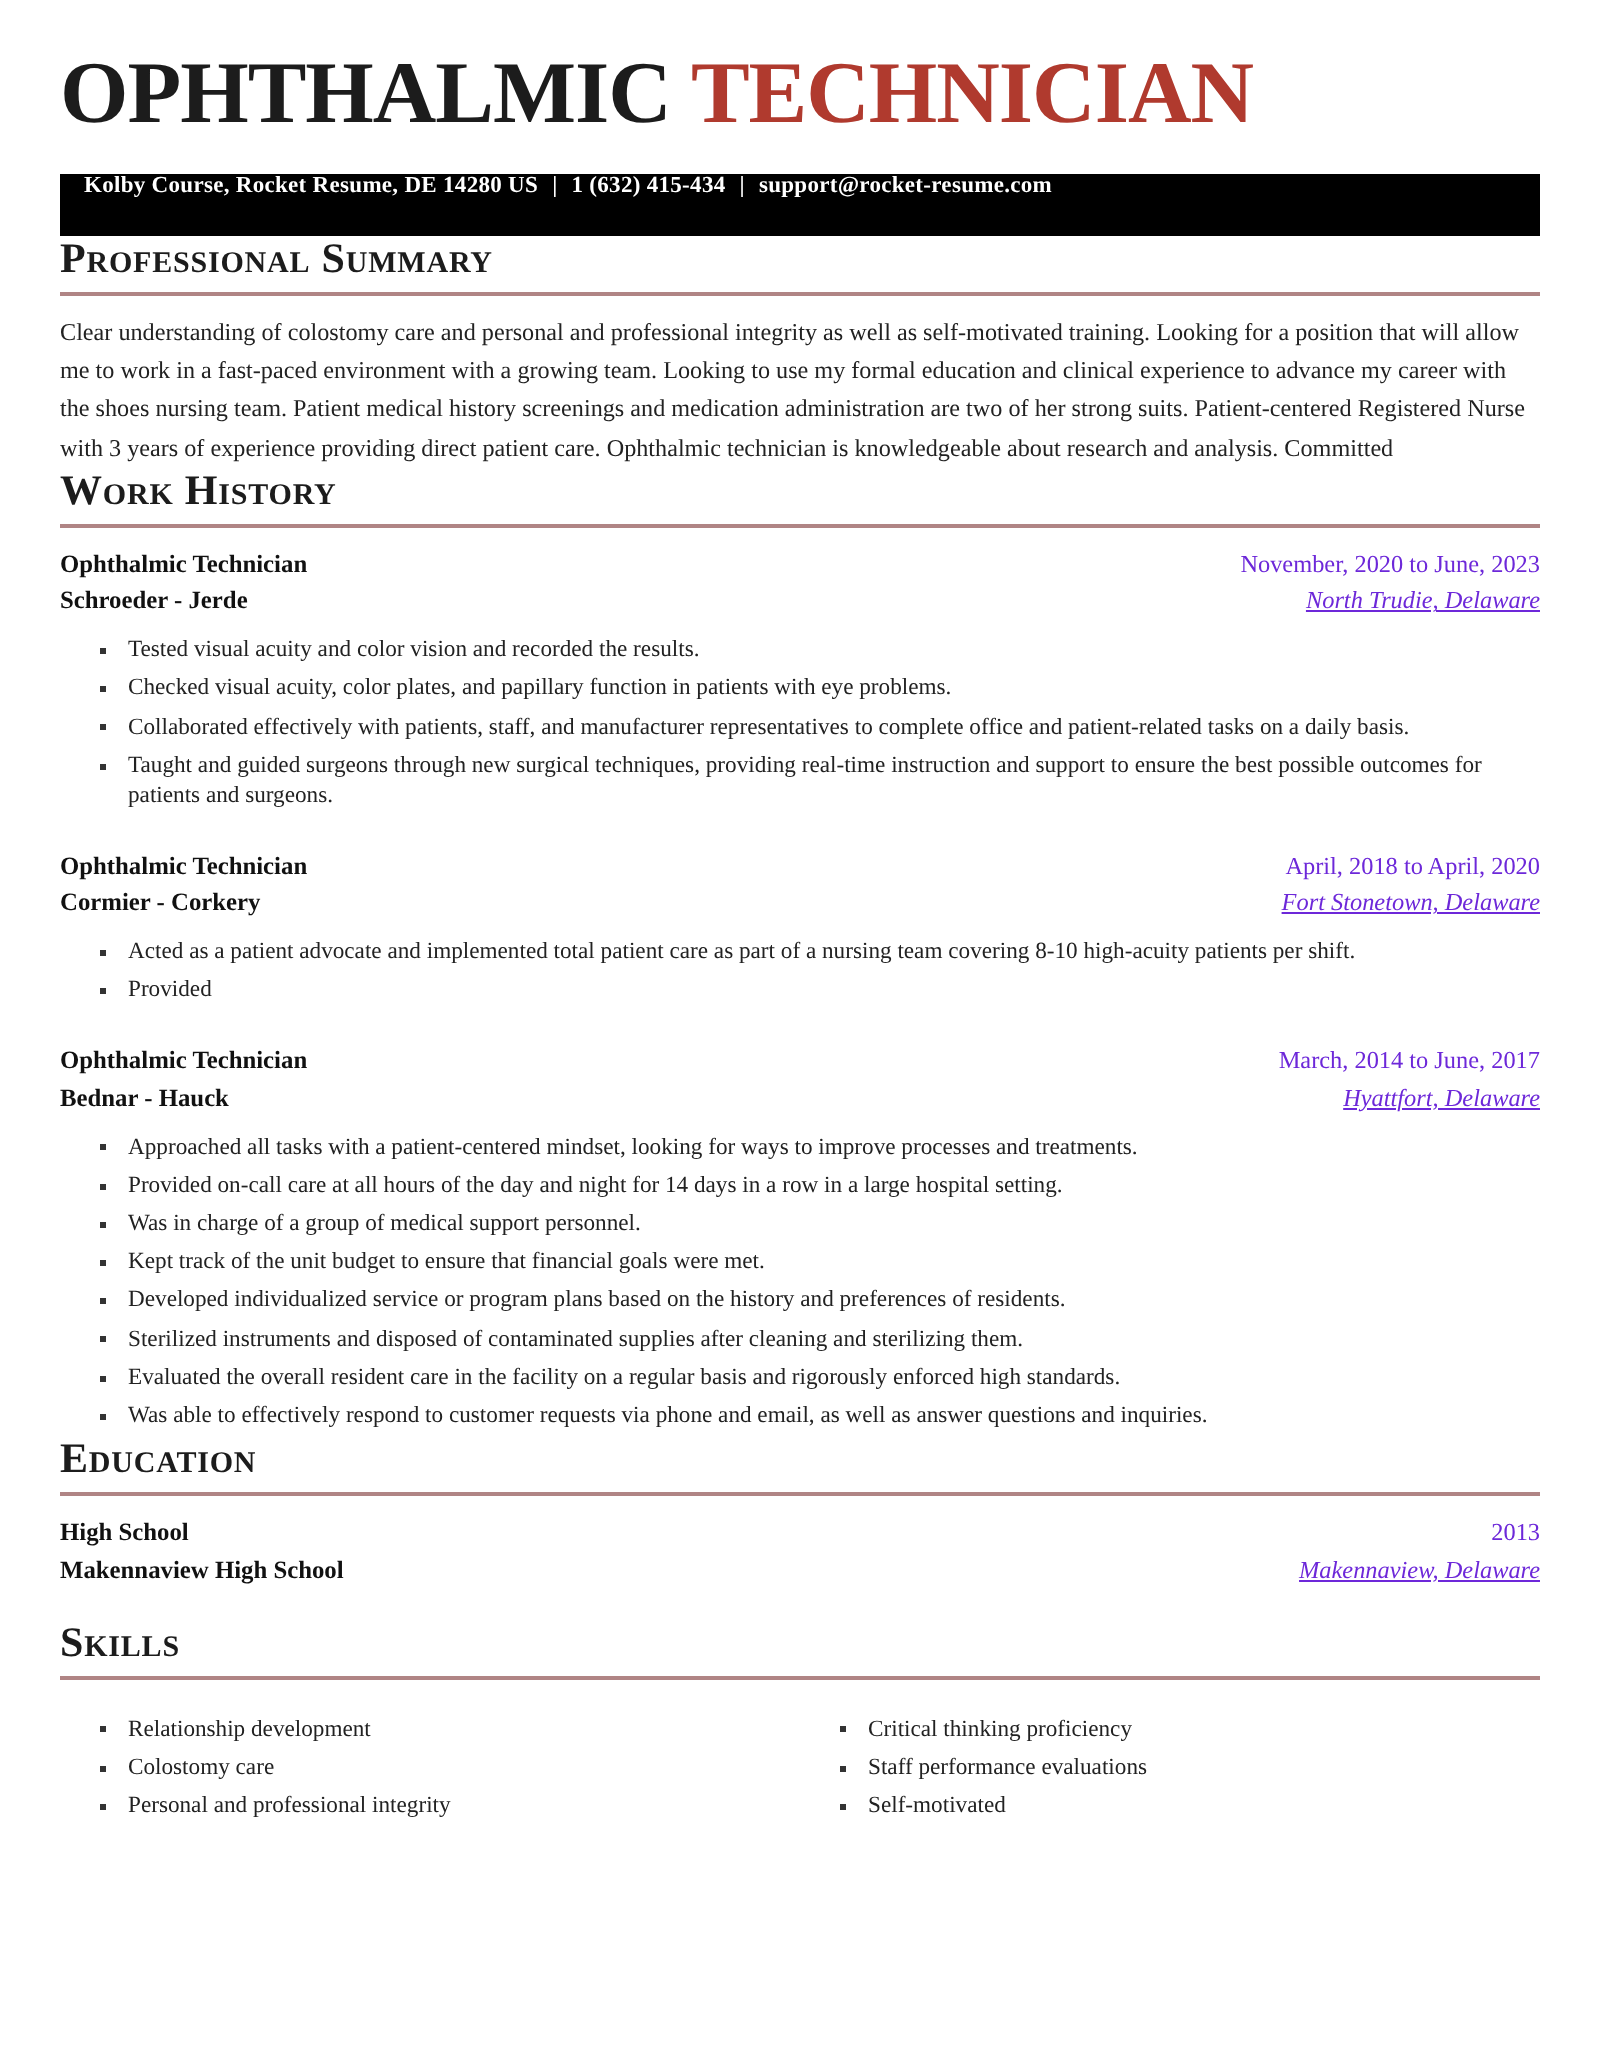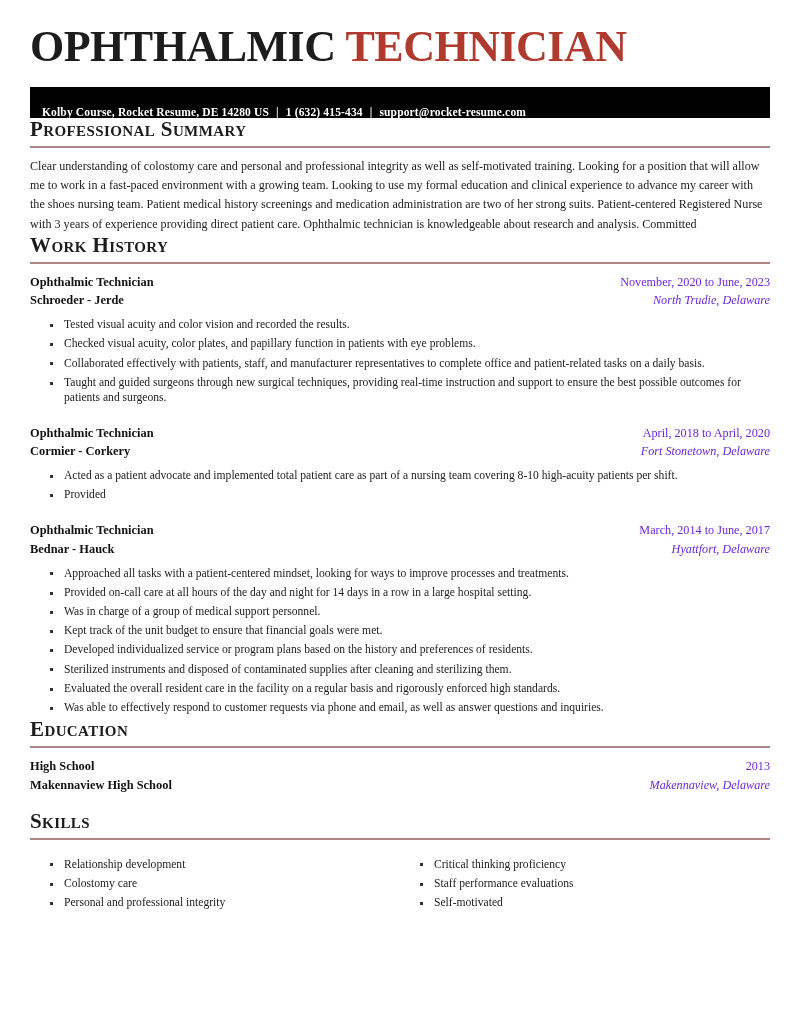--- a/index.html
+++ b/index.html
@@ -34,21 +34,21 @@
   }
   .name-first { color: #1c1c1c; }
   .name-last  { color: #b03a2e; margin-left: 10px; }
 
   .contact-bar {
     margin-top: 17px;
     background: #000000;
     color: #ffffff;
     height: 31px;
     display: flex;
-    align-items: flex-end;
+    align-items: flex-start;
     padding-left: 12px;
     box-sizing: border-box;
   }
   .contact-bar .c-text {
     font-size: 11.5px;
     font-weight: 700;
     letter-spacing: 0.15px;
     white-space: nowrap;
   }
   .contact-bar .sep {
@@ -96,21 +96,21 @@
     font-size: 12.4px;
     font-weight: 700;
     color: #111;
   }
   .entry-right {
     font-size: 12.2px;
     color: #6d28d9;
     text-align: right;
     white-space: nowrap;
   }
-  .entry-right.italic { font-style: italic; }
+  .entry-right.italic { font-style: italic; text-decoration: underline; }
 
   
   ul.bullets {
     margin: 6px 0 0 0;
     padding: 0 0 0 34px;
     list-style: none;
   }
   ul.bullets li {
     position: relative;
     font-size: 11.6px;

